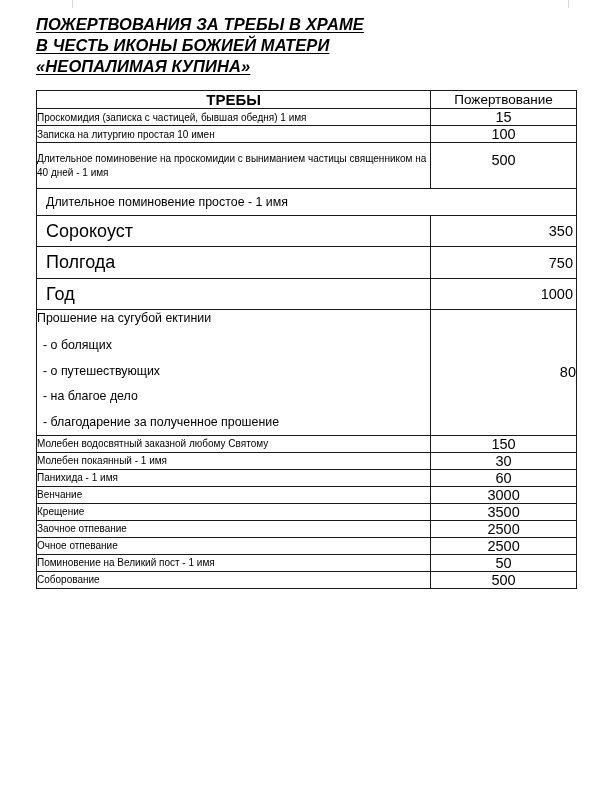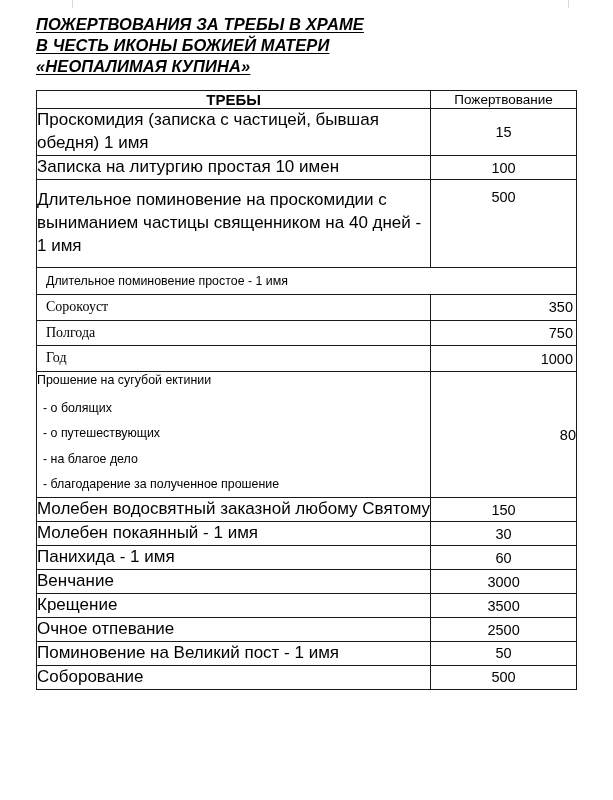--- a/index.html
+++ b/index.html
@@ -68,39 +68,38 @@
 
   .hdr-name, .hdr-price {
     text-align: center;
     font-weight: bold;
     font-size: 15px;
     padding: 6px 4px 7px 4px;
   }
   .hdr-price { font-size: 13.5px; font-weight: normal; }
 
   .cell-name {
-    font-size: 17px;
+    font-size: 10px;
     padding: 8px 6px 8px 9px;
     line-height: 1.35;
   }
   .cell-name.tall {
     padding-top: 9px;
     padding-bottom: 9px;
   }
   .cell-price {
     text-align: center;
     font-size: 14.5px;
     padding: 6px 3px;
   }
 
   
   .cell-name.compact {
-    font-size: 14px;
+    font-size: 18px;
     padding: 3px 6px 3px 9px;
-    font-family: Liberation Serif, serif;
   }
   .cell-price.compact {
     font-size: 14.5px;
     padding: 3px;
     text-align: right;
   }
 
   
   .cell-name.group {
     font-size: 12.4px;
@@ -203,20 +202,24 @@
       </tr>
       <tr>
         <td class="cell-name">Венчание</td>
         <td class="cell-price">3000</td>
       </tr>
       <tr>
         <td class="cell-name">Крещение</td>
         <td class="cell-price">3500</td>
       </tr>
       <tr>
+        <td class="cell-name">Заочное отпевание</td>
+        <td class="cell-price">2500</td>
+      </tr>
+      <tr>
         <td class="cell-name">Очное отпевание</td>
         <td class="cell-price">2500</td>
       </tr>
       <tr>
         <td class="cell-name">Поминовение на Великий пост - 1 имя</td>
         <td class="cell-price">50</td>
       </tr>
       <tr>
         <td class="cell-name">Соборование</td>
         <td class="cell-price">500</td>

